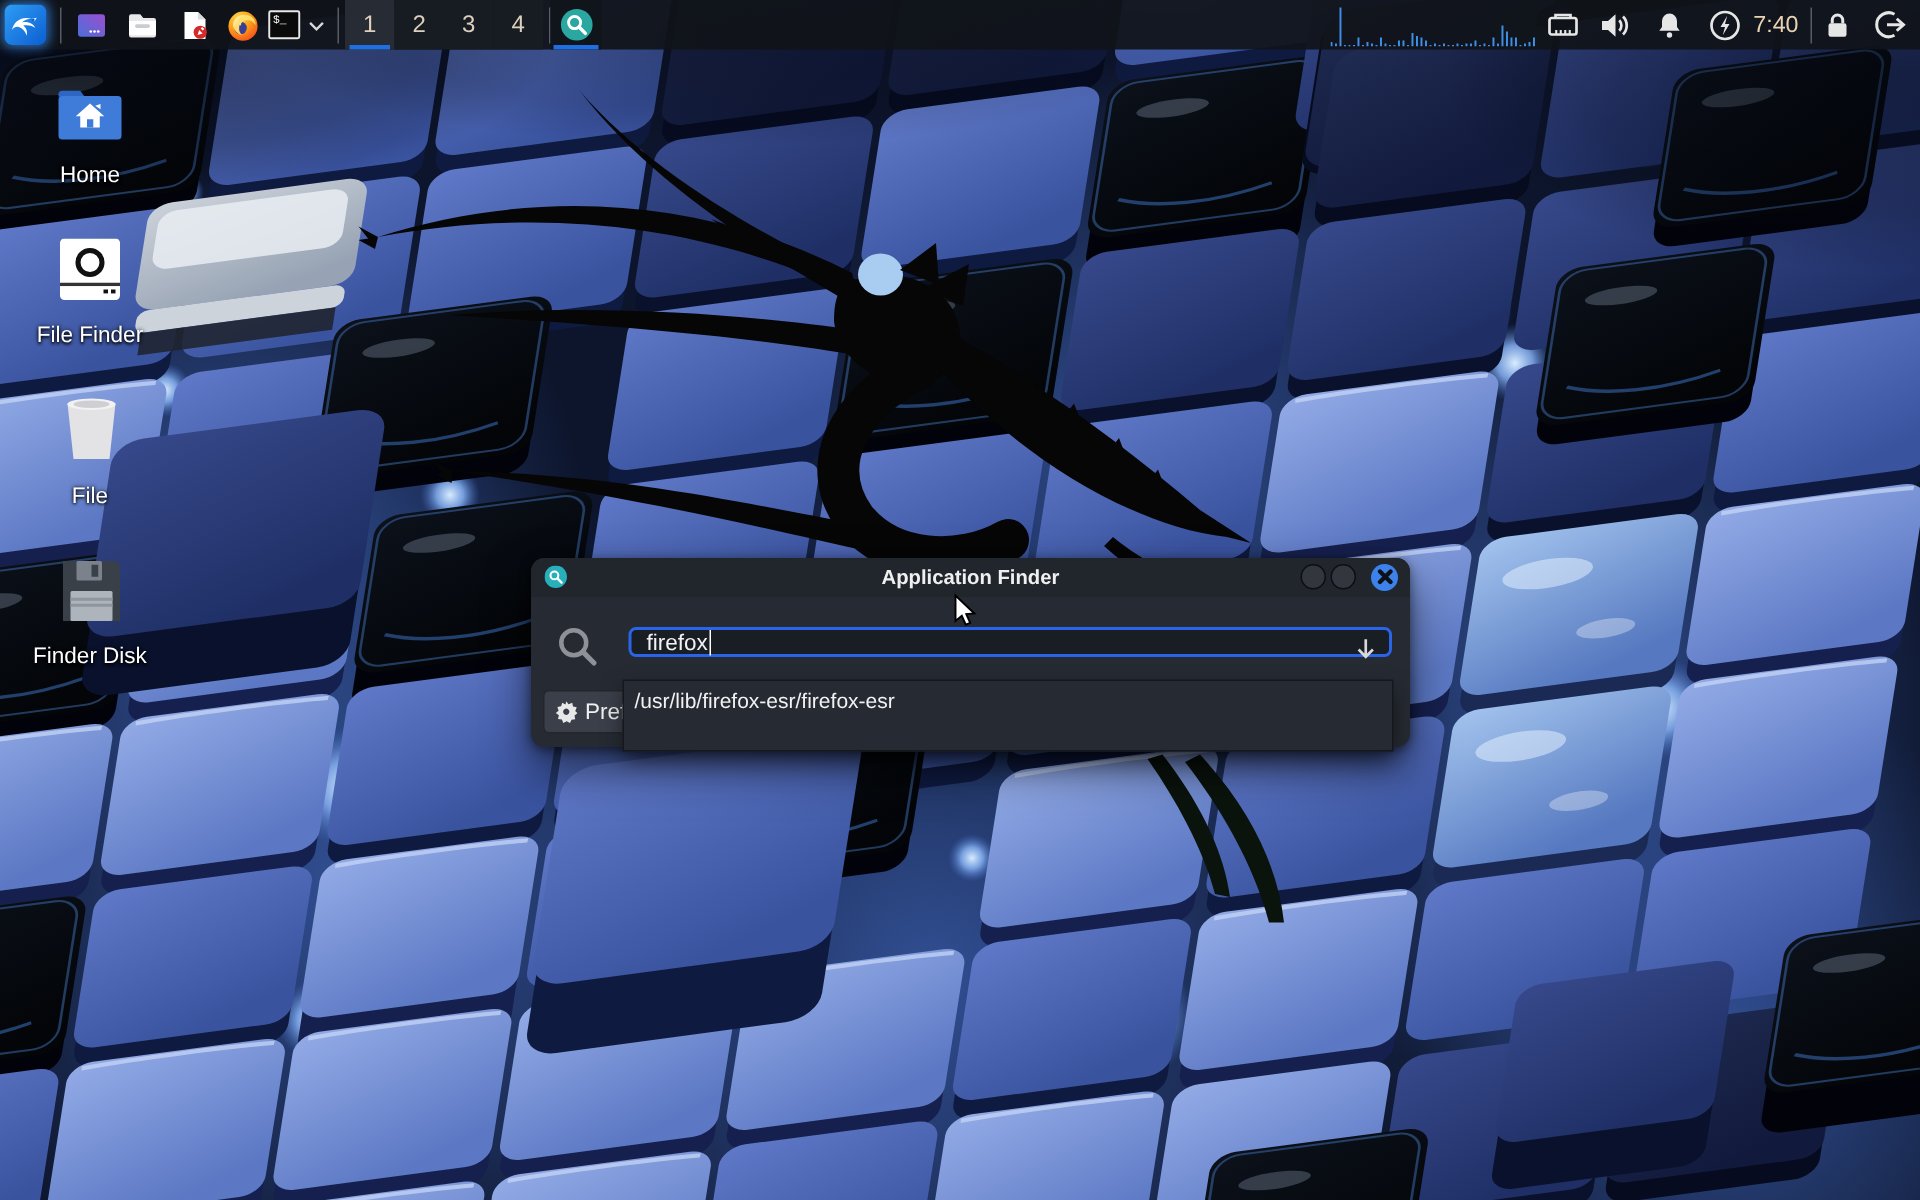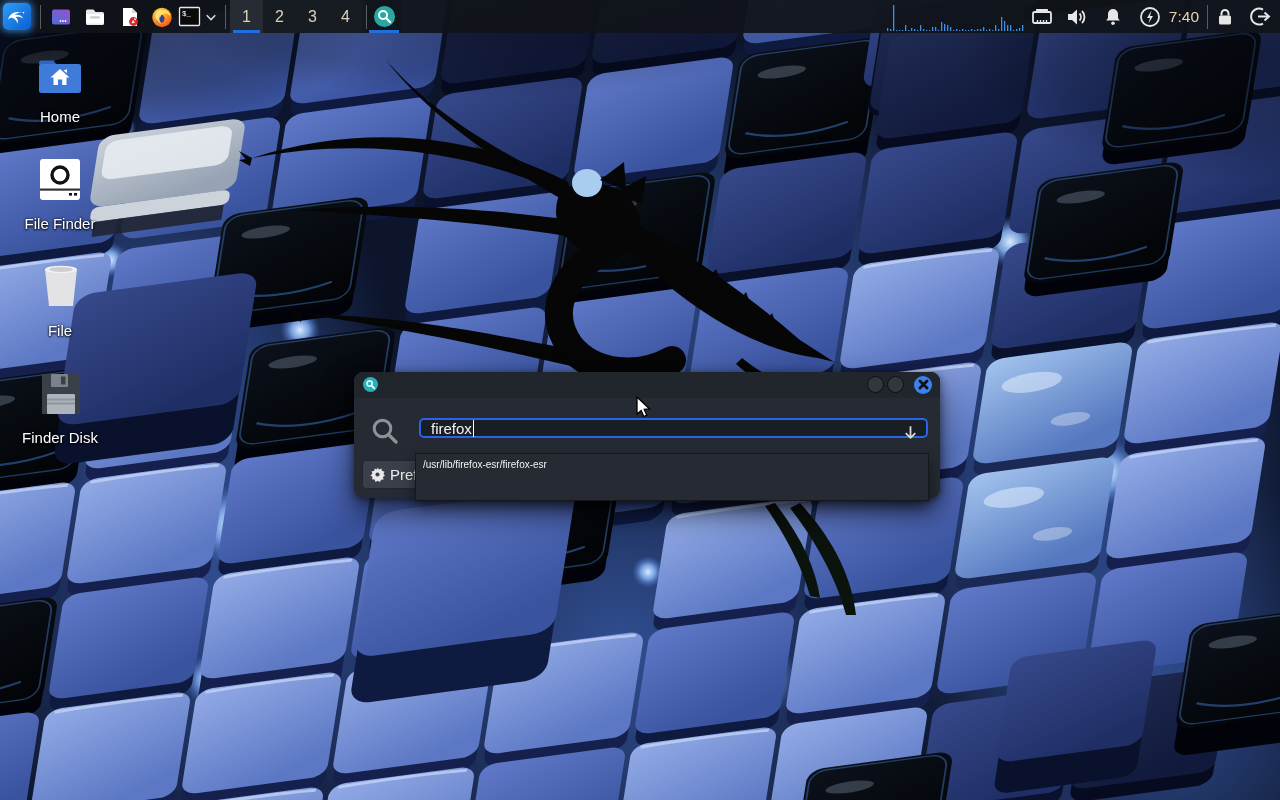--- a/index.html
+++ b/index.html
@@ -22,21 +22,21 @@
 .wb{position:absolute;top:4px;width:17px;height:17px;border-radius:50%;background:#32363e;border:1.5px solid #0c0e13}
 .wbc{position:absolute;top:3.5px;left:560px;width:18px;height:18px;border-radius:50%;background:#3c82ea;display:flex;align-items:center;justify-content:center}
 .mag{position:absolute;left:16px;top:44px}
 .inp{position:absolute;left:65px;top:46px;width:509px;height:20px;background:#191d24;border:2px solid #2a64e8;border-radius:5px;display:flex;align-items:center}
 .itxt{color:#f2f2f2;font-size:15px;margin-left:10px}
 .caret{width:1.5px;height:17px;background:#fff;margin-left:1px}
 .darr{position:absolute;right:7px;top:4px}
 .pref{position:absolute;left:8px;top:88px;width:80px;height:29px;background:#3a3f4a;border:1px solid #23262d;border-radius:4px;display:flex;align-items:center;color:#f0f0f0;font-size:15px}
 .pref svg{margin:0 5px 0 7px}
 #ddown{position:absolute;left:415px;top:453px;width:514px;height:48px;background:#262a32;border:1px solid #15171c;box-shadow:0 6px 14px rgba(0,0,0,0.5);z-index:30}
-#ddown span{display:block;margin:5px 0 12px 7px;color:#f2f2f2;font-size:10px}
+#ddown span{display:block;margin:5px 0 12px 7px;color:#f2f2f2;font-size:14px}
 #cur{position:absolute;left:632px;top:395px;z-index:60}
 </style></head><body>
 <div id="wall">
     <svg width="1280" height="800" viewBox="0 0 1280 800" style="position:absolute;left:0;top:0">
       <defs>
         <linearGradient id="gL" x1="0" y1="0" x2="0.55" y2="1">
           <stop offset="0" stop-color="#93abe6"></stop>
           <stop offset="1" stop-color="#5c78c4"></stop>
         </linearGradient>
         <linearGradient id="gM" x1="0" y1="0" x2="0.55" y2="1">
@@ -742,20 +742,21 @@
       </svg>
     <div class="lbl" style="top:429px">Finder Disk</div>
   </div>
 <div id="dlg">
     <div class="tbar">
       <svg class="tl" width="15" height="15" viewBox="0 0 15 15">
         <circle cx="7.5" cy="7.5" r="7.5" fill="#28b0ba"></circle>
         <circle cx="6.6" cy="6.6" r="2.6" fill="none" stroke="#fff" stroke-width="1.4"></circle>
         <path d="M8.6,8.6 L11.4,11.4" stroke="#fff" stroke-width="1.6" stroke-linecap="round"></path>
       </svg>
+      <span class="ttl">Application Finder</span>
       <span class="wb" style="left:513px"></span>
       <span class="wb" style="left:533px"></span>
       <span class="wbc">
         <svg width="11" height="11" viewBox="0 0 10 10">
           <path d="M1.8,1.8 L8.2,8.2 M8.2,1.8 L1.8,8.2" stroke="#0e1116" stroke-width="2.6" stroke-linecap="round"></path>
         </svg>
       </span>
     </div>
     <svg class="mag" width="30" height="30" viewBox="0 0 30 30">
       <circle cx="12.5" cy="12.5" r="8.3" fill="none" stroke="#8e9298" stroke-width="3"></circle>

